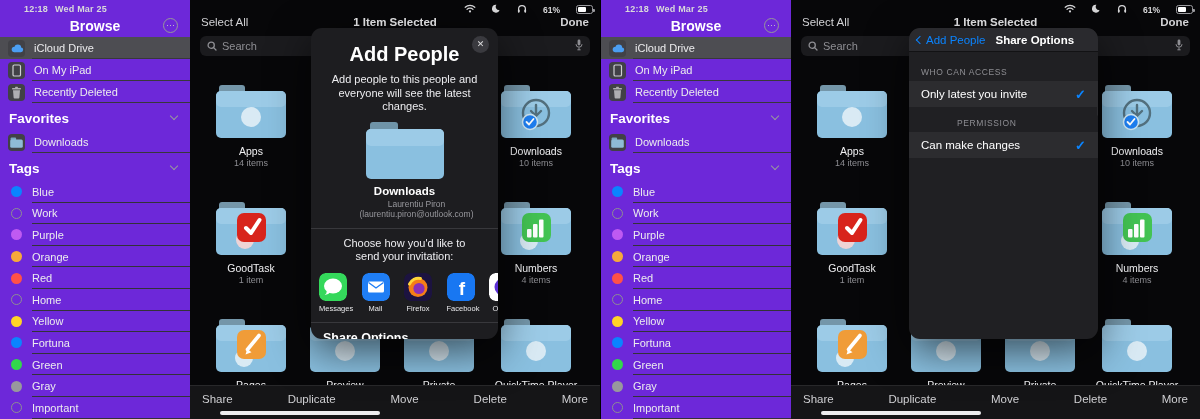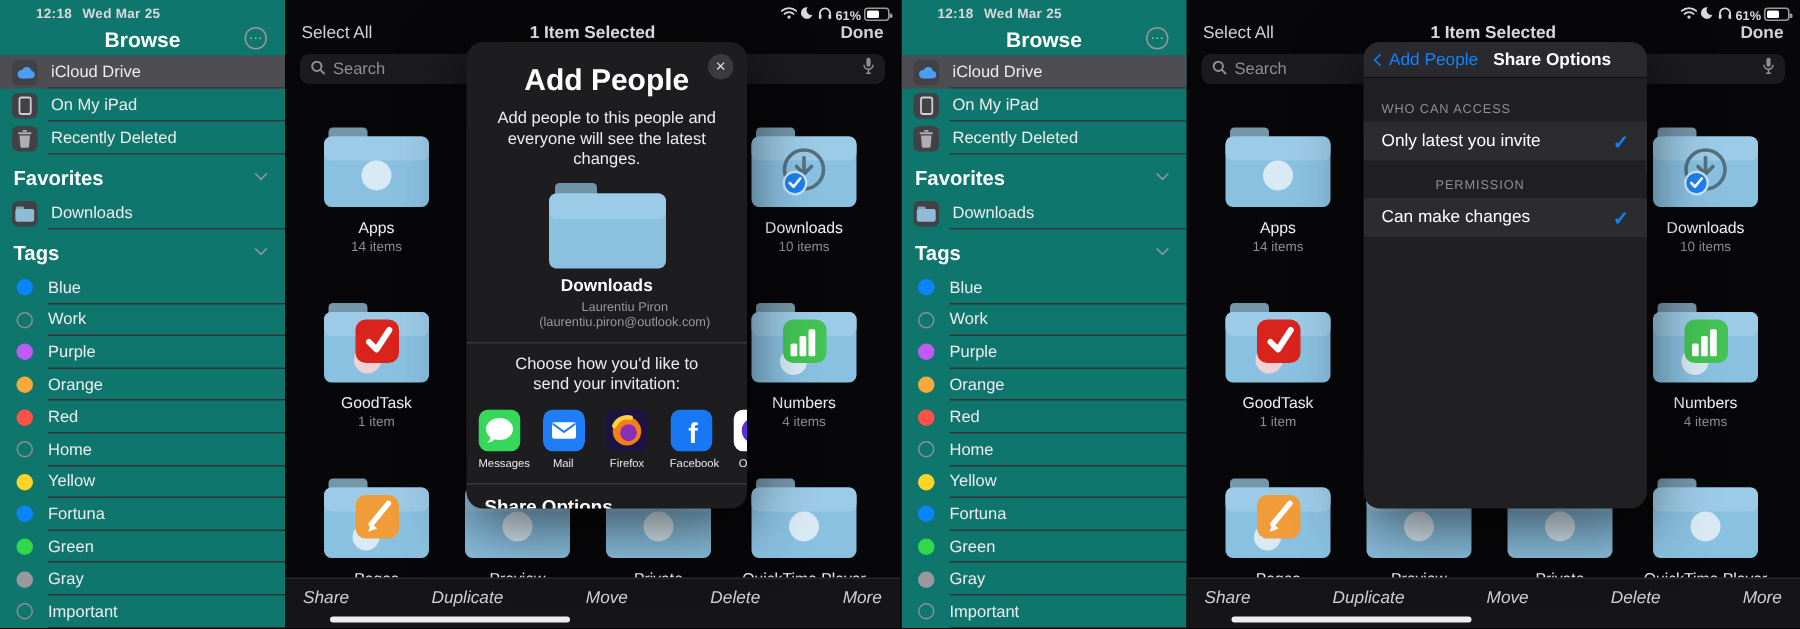--- a/index.html
+++ b/index.html
@@ -3,27 +3,27 @@
 <meta charset="utf-8">
 <style>
   html,body{margin:0;padding:0;background:#000;}
   *{box-sizing:border-box;}
   .canvas{width:1200px;height:419px;display:flex;background:#000;font-family:"Liberation Sans",sans-serif;overflow:hidden;}
   .screen{position:relative;width:600px;height:419px;background:#09090b;overflow:hidden;flex:0 0 auto;}
   .screen+.screen{border-left:1px solid #000;}
 
   
   .status-left{position:absolute;left:24px;top:4px;z-index:6;font-size:9px;font-weight:bold;color:#d9d9db;display:flex;gap:7px;letter-spacing:.2px;}
-  .status-right{position:absolute;right:7px;top:4px;z-index:6;display:flex;align-items:center;gap:2px;font-size:8.5px;font-weight:bold;color:#d9d9db;}
+  .status-right{position:absolute;right:7px;top:4px;z-index:6;display:flex;align-items:center;gap:16px;font-size:8.5px;font-weight:bold;color:#d9d9db;}
   .bat{position:relative;width:17px;height:8.5px;border:1px solid #9a9a9e;border-radius:2.5px;}
   .bat-fill{position:absolute;left:1px;top:1px;bottom:1px;width:8px;background:#fff;border-radius:1px;}
   .bat-tip{position:absolute;right:-3px;top:2.5px;width:1.6px;height:3.5px;background:#9a9a9e;border-radius:0 1px 1px 0;}
 
   
-  .sidebar{position:absolute;left:0;top:0;bottom:0;width:190px;background:#0f766e;z-index:1;padding-top:15px;}
+  .sidebar{position:absolute;left:0;top:0;bottom:0;width:190px;background:#6d28d9;z-index:1;padding-top:15px;}
   .browse-header{position:relative;height:22px;}
   .browse-title{position:absolute;left:0;right:0;top:3px;text-align:center;font-size:14px;font-weight:bold;color:#fff;}
   .menu-btn{position:absolute;right:12px;top:3px;width:15px;height:15px;border:1.2px solid #97979b;border-radius:50%;color:#c6c6ca;font-size:9px;line-height:12px;text-align:center;cursor:default;}
   .side-row{height:22px;display:flex;align-items:center;padding-left:8px;gap:9px;position:relative;}
   .side-row.selected{background:#4d4d52;}
   .side-row .hair{position:absolute;bottom:0;left:32px;right:0;height:1px;background:#38383c;}
   .tile{width:17px;height:17px;border-radius:4px;background:#414146;display:flex;align-items:center;justify-content:center;flex:0 0 auto;}
   .side-label{font-size:11px;color:#ececee;}
   .section-hdr{display:flex;align-items:center;justify-content:space-between;height:26px;padding:0 13px 0 9px;margin-top:2px;}
   .section-title{font-size:13.5px;font-weight:bold;color:#fff;}
@@ -37,21 +37,21 @@
   .select-all{position:absolute;left:11px;top:16px;font-size:11.5px;color:#d2d2d5;}
   .selection-status{position:absolute;left:0;right:0;top:16px;text-align:center;font-size:11.5px;font-weight:bold;color:#f3f3f5;}
   .done-btn{position:absolute;right:11px;top:16px;font-size:11.5px;font-weight:bold;color:#d2d2d5;text-align:right;}
   .searchbar{position:absolute;left:10px;right:10px;top:36px;height:20px;background:#1b1b1e;border-radius:6px;display:flex;align-items:center;padding:0 7px;gap:5px;}
   .search-text{flex:1;font-size:11px;color:#8e8e93;}
   .folder-grid{position:absolute;left:0;right:0;top:0;bottom:34px;}
   .folder-cell{position:absolute;width:94px;text-align:center;}
   .folder-name{font-size:10.5px;color:#f0f0f2;margin-top:1px;}
   .folder-count{font-size:9px;color:#8e8e93;margin-top:1px;}
   .toolbar{position:absolute;left:0;right:0;bottom:0;height:34px;background:#151517;border-top:1px solid #28282a;display:flex;justify-content:space-between;padding:7px 12px 0;z-index:2;}
-  .tool-btn{font-size:11.5px;color:#cfcfd2;font-style:italic;}
+  .tool-btn{font-size:11.5px;color:#cfcfd2;}
   .home-indicator{position:absolute;left:50%;bottom:4px;transform:translateX(-50%);width:160px;height:4px;border-radius:2px;background:#ededef;z-index:4;}
 
   
   .popover{position:absolute;top:28px;z-index:10;border-radius:11px;box-shadow:0 12px 42px rgba(0,0,0,.6);}
   .pop-arrow{position:absolute;right:-13px;top:74px;width:0;height:0;border:7px solid transparent;}
 
   .add-people{left:311px;width:187px;height:311px;background:#1d1d20;overflow:hidden;text-align:center;}
   .add-people .pop-arrow{border-left-color:#1d1d20;}
   .close-btn{position:absolute;top:8px;right:9px;width:17px;height:17px;border-radius:50%;background:#3a3a3f;color:#dcdcde;font-size:9px;line-height:17px;text-align:center;}
   .ap-title{margin-top:15px;font-size:20px;font-weight:bold;color:#fff;}

